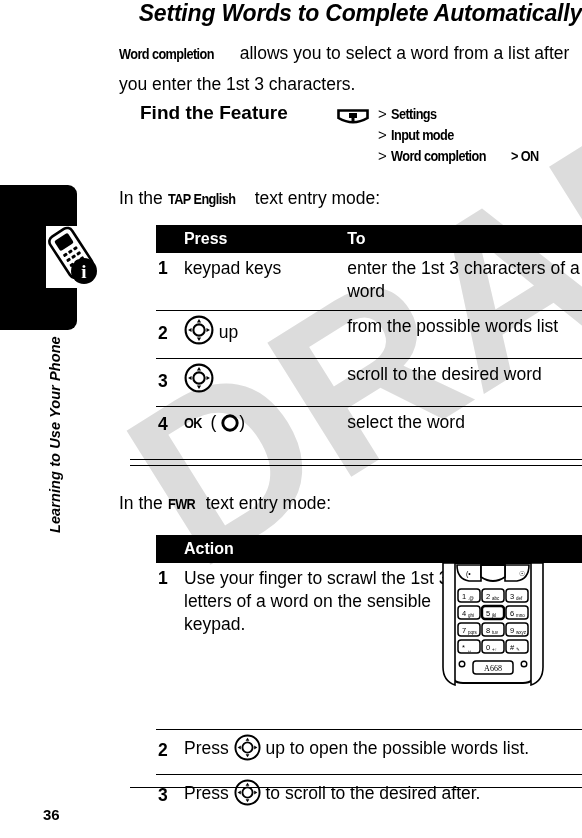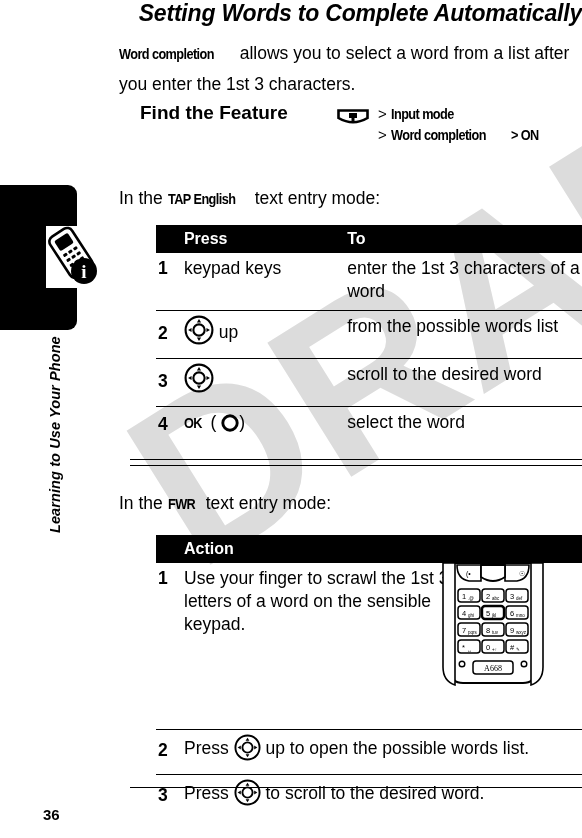--- a/index.html
+++ b/index.html
@@ -271,20 +271,21 @@
 
   <div id="ff-icon">
     <svg viewBox="0 0 32 17" width="32" height="17">
       <path d="M1.5 1.5 L30.5 1.5 L30.5 9 Q16 17.5 1.5 9 Z" fill="#fff" stroke="#000" stroke-width="2.6" stroke-linejoin="miter"></path>
       <rect x="12" y="4" width="8" height="5" fill="#000"></rect>
       <rect x="14.5" y="4" width="3" height="8" fill="#000"></rect>
     </svg>
   </div>
 
   <div id="ff-path">
+    <div class="ff-line"><span class="arrow">&gt;</span> <span class="cond">Settings</span></div>
     <div class="ff-line"><span class="arrow">&gt;</span> <span class="cond">Input mode</span></div>
     <div class="ff-line"><span class="arrow">&gt;</span> <span class="cond">Word completion</span> <span class="cond">&gt; ON</span></div>
   </div>
 
   <div class="modeline" id="mode-tap"><span>In the </span><span class="cond">TAP English</span><span> text entry mode:</span></div>
 
   <table class="tbl" id="tbl-tap">
     <tbody>
         <tr class="hdr">
       <td class="col-num"></td>
@@ -384,21 +385,21 @@
       <td class="col-num vmid">3</td>
       <td colspan="2" class="vmid"><span>Press </span><span class="navwheel">
         <svg viewBox="0 0 34 34" width="27" height="27">
           <circle cx="17" cy="17" r="15.2" fill="#fff" stroke="#000" stroke-width="2.4"></circle>
           <circle cx="17" cy="17" r="6.4" fill="#fff" stroke="#000" stroke-width="2.4"></circle>
           <polygon points="17,4.6 14.6,8.6 19.4,8.6" fill="#000"></polygon>
           <polygon points="17,29.4 14.6,25.4 19.4,25.4" fill="#000"></polygon>
           <polygon points="4.6,17 8.6,14.6 8.6,19.4" fill="#000"></polygon>
           <polygon points="29.4,17 25.4,14.6 25.4,19.4" fill="#000"></polygon>
         </svg>
-      </span><span> to scroll to the desired word.</span></td>
+      </span><span> to scroll to the desired after.</span></td>
     </tr>
   </tbody>
     </table>
   <div id="tbl-fwr-bottom"></div>
 
   <div id="keypad-img">
     <svg viewBox="0 0 112 126" width="112" height="126">
 
       <path d="M14 0 L14 108 Q14 120 26 120 L86 120 Q98 120 98 108 L98 0 Z" fill="#fff" stroke="#000" stroke-width="2"></path>
       <path d="M6 0 L6 104 Q6 118 18 122 L18 0 Z" fill="#fff" stroke="#000" stroke-width="1.6"></path>

